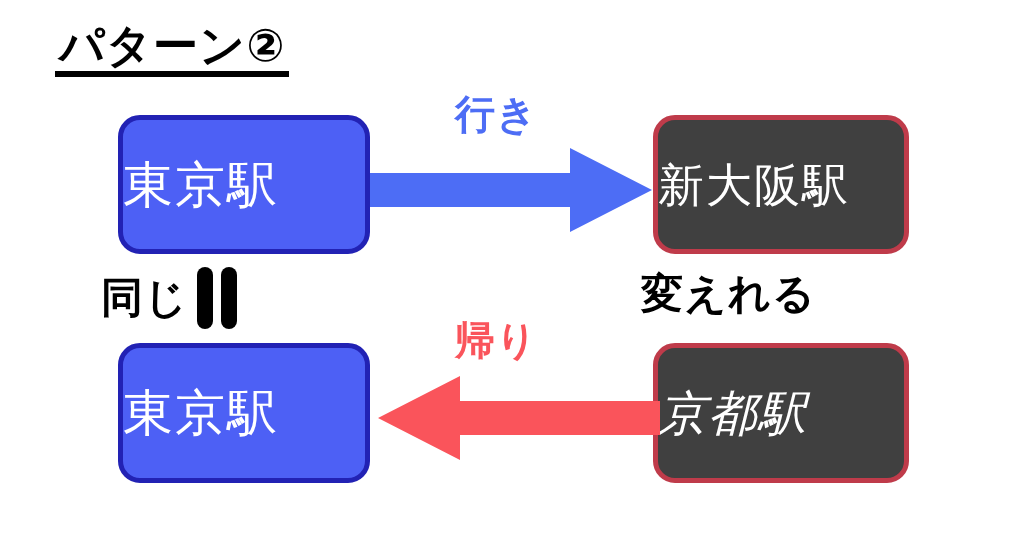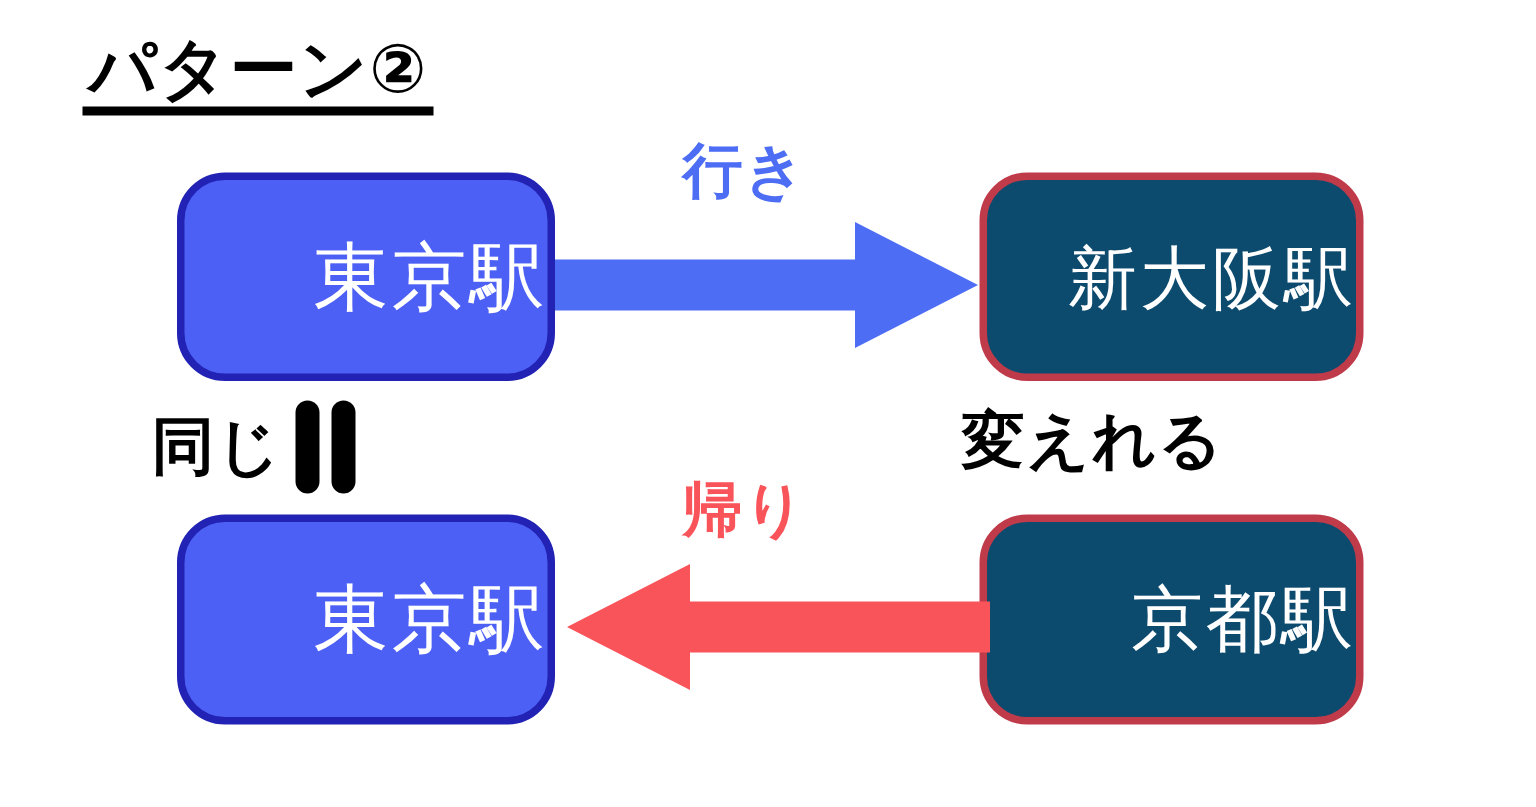--- a/index.html
+++ b/index.html
@@ -32,46 +32,46 @@
     border-bottom: 6px solid #000000;
     padding: 0 4px 2px 4px;
     white-space: nowrap;
   }
 
   
   .station-box {
     position: absolute;
     display: flex;
     align-items: center;
-    justify-content: flex-end;
+    justify-content: flex-start;
     box-sizing: border-box;
-    border-radius: 32px;
+    border-radius: 22px;
     color: #ffffff;
     font-weight: 500;
     white-space: nowrap;
     letter-spacing: 2px;
   }
   .station-box.blue {
     background: #4d60f5;
     border: 5px solid #2222b4;
   }
   .station-box.red {
-    background: #0c4a6e;
+    background: #404040;
     border: 5px solid #bf3b4a;
   }
   .station-label {
     font-size: 50px;
     line-height: 1;
     display: block;
   }
 
   #box-tokyo-top    { left: 118px; top: 115px; width: 252px; height: 139px; }
   #box-shin-osaka   { left: 653px; top: 115px; width: 256px; height: 139px; }
   #box-tokyo-bottom { left: 118px; top: 343px; width: 252px; height: 140px; }
-  #box-kyoto        { left: 653px; top: 343px; width: 256px; height: 140px; }
+  #box-kyoto        { left: 653px; top: 343px; width: 256px; height: 140px; font-style: italic; }
   #box-shin-osaka .station-label { font-size: 46px; }
   #box-kyoto .station-label { font-size: 48px; }
 
   
   .arrow-svg {
     position: absolute;
     display: block;
   }
   #arrow-outbound { left: 370px; top: 140px; width: 285px; height: 100px; }
   #arrow-return   { left: 375px; top: 368px; width: 285px; height: 100px; }

